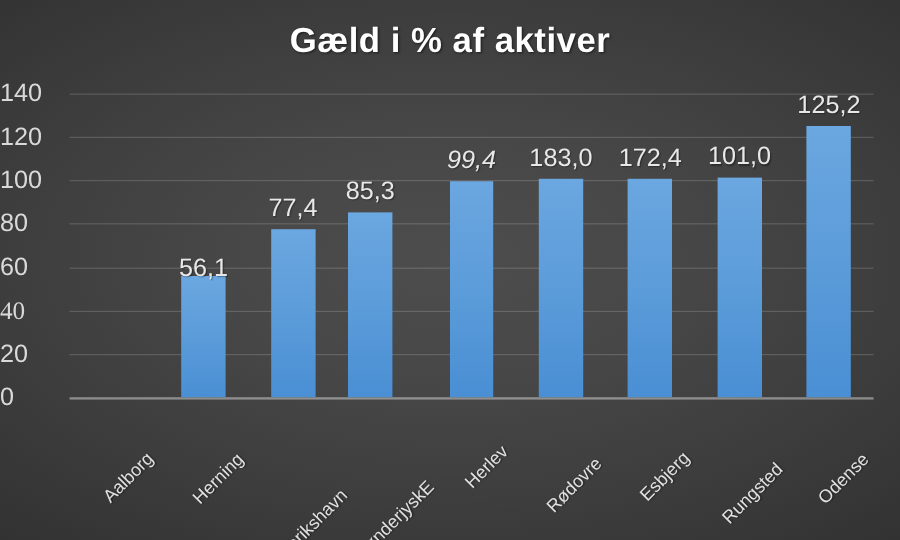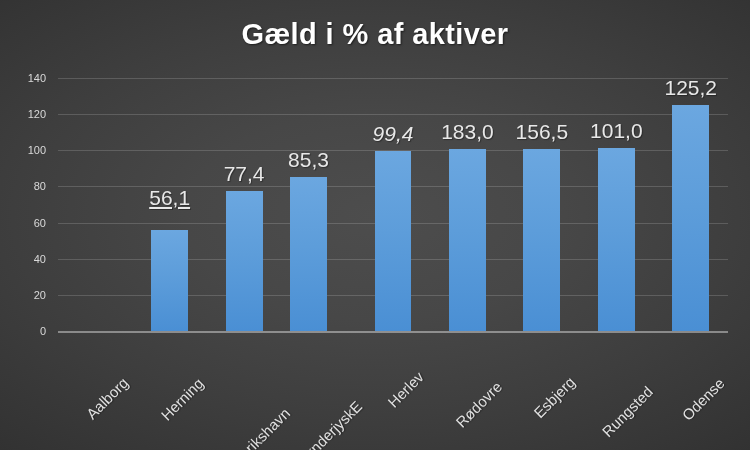--- a/index.html
+++ b/index.html
@@ -62,23 +62,22 @@
   .gridline.baseline {
     height: 2px;
     background: rgba(255,255,255,0.40);
   }
 
   
   .y-tick-label {
     position: absolute;
     right: 704px;           
     width: 46px;
-    text-align: right;
     color: #d9d9d9;
-    font-size: 11px;
+    font-size: 21px;
     line-height: 1;
     transform: translateY(-50%);
     white-space: nowrap;
   }
 
   
   #bars-layer {
     position: absolute;
     left: 0;
     top: 0;
@@ -143,57 +142,57 @@
         <div class="gridline" style="top: 180.714px;"></div>
         <div class="gridline" style="top: 144.571px;"></div>
         <div class="gridline" style="top: 108.429px;"></div>
         <div class="gridline" style="top: 72.2857px;"></div>
         <div class="gridline" style="top: 36.1429px;"></div>
         <div class="gridline" style="top: 0px;"></div>
       </div>
     <div id="bars-layer">
         <div class="bar-slot" style="left: 93.1672px; width: 36.9989px;">
           <div class="bar" title="Herning: 56,1" style="height: 101.381px;"></div>
-          <div class="bar-value" style="bottom: 123px; text-decoration: underline;">56,1</div>
+          <div class="bar-value" style="bottom: 97px;">56,1</div>
         </div>
         <div class="bar-slot" style="left: 167.612px; width: 36.9989px;">
           <div class="bar" title="Frederikshavn: 77,4" style="height: 139.873px;"></div>
           <div class="bar-value" style="bottom: 146.873px;">77,4</div>
         </div>
         <div class="bar-slot" style="left: 232px; width: 36.9989px;">
           <div class="bar" title="SønderjyskE: 85,3" style="height: 154.149px;"></div>
           <div class="bar-value" style="bottom: 161.149px;">85,3</div>
         </div>
         <div class="bar-slot" style="left: 316.501px; width: 36.9989px; font-style: italic;">
           <div class="bar" title="Herlev: 99,4" style="height: 179.63px;"></div>
           <div class="bar-value" style="bottom: 186.63px;">99,4</div>
         </div>
         <div class="bar-slot" style="left: 390.945px; width: 36.9989px;">
           <div class="bar" title="Rødovre: 100,5" style="height: 181.618px;"></div>
           <div class="bar-value" style="bottom: 188.618px;">183,0</div>
         </div>
         <div class="bar-slot" style="left: 465.389px; width: 36.9989px;">
           <div class="bar" title="Esbjerg: 100,8" style="height: 182.16px;"></div>
-          <div class="bar-value" style="bottom: 189.16px;">156,5</div>
+          <div class="bar-value" style="bottom: 189.16px;">172,4</div>
         </div>
         <div class="bar-slot" style="left: 539.834px; width: 36.9989px;">
           <div class="bar" title="Rungsted: 101,0" style="height: 182.521px;"></div>
           <div class="bar-value" style="bottom: 189.521px;">101,0</div>
         </div>
         <div class="bar-slot" style="left: 614.278px; width: 36.9989px;">
           <div class="bar" title="Odense: 125,2" style="height: 226.254px;"></div>
           <div class="bar-value" style="bottom: 233.254px;">125,2</div>
         </div>
       </div>
   </div>
 
   <div id="yaxis-layer">
       <div class="y-tick-label" style="top: 331px;">0</div>
       <div class="y-tick-label" style="top: 294.857px;">20</div>
-      <div class="y-tick-label" style="top: 258.714px;">40</div>
+      <div class="y-tick-label" style="top: 258.714px; font-family: Liberation Serif, serif;">40</div>
       <div class="y-tick-label" style="top: 222.571px;">60</div>
       <div class="y-tick-label" style="top: 186.429px;">80</div>
       <div class="y-tick-label" style="top: 150.286px;">100</div>
       <div class="y-tick-label" style="top: 114.143px;">120</div>
       <div class="y-tick-label" style="top: 78px;">140</div>
     </div>
   <div id="xlabels-layer">
       <div class="x-tick-label" style="left: 47.2222px; transform: rotate(-45deg) translateX(-100%);">Aalborg</div>
       <div class="x-tick-label" style="left: 121.667px; transform: rotate(-45deg) translateX(-100%);">Herning</div>
       <div class="x-tick-label" style="left: 196.111px; transform: rotate(-45deg) translateX(-100%);">Frederikshavn</div>

